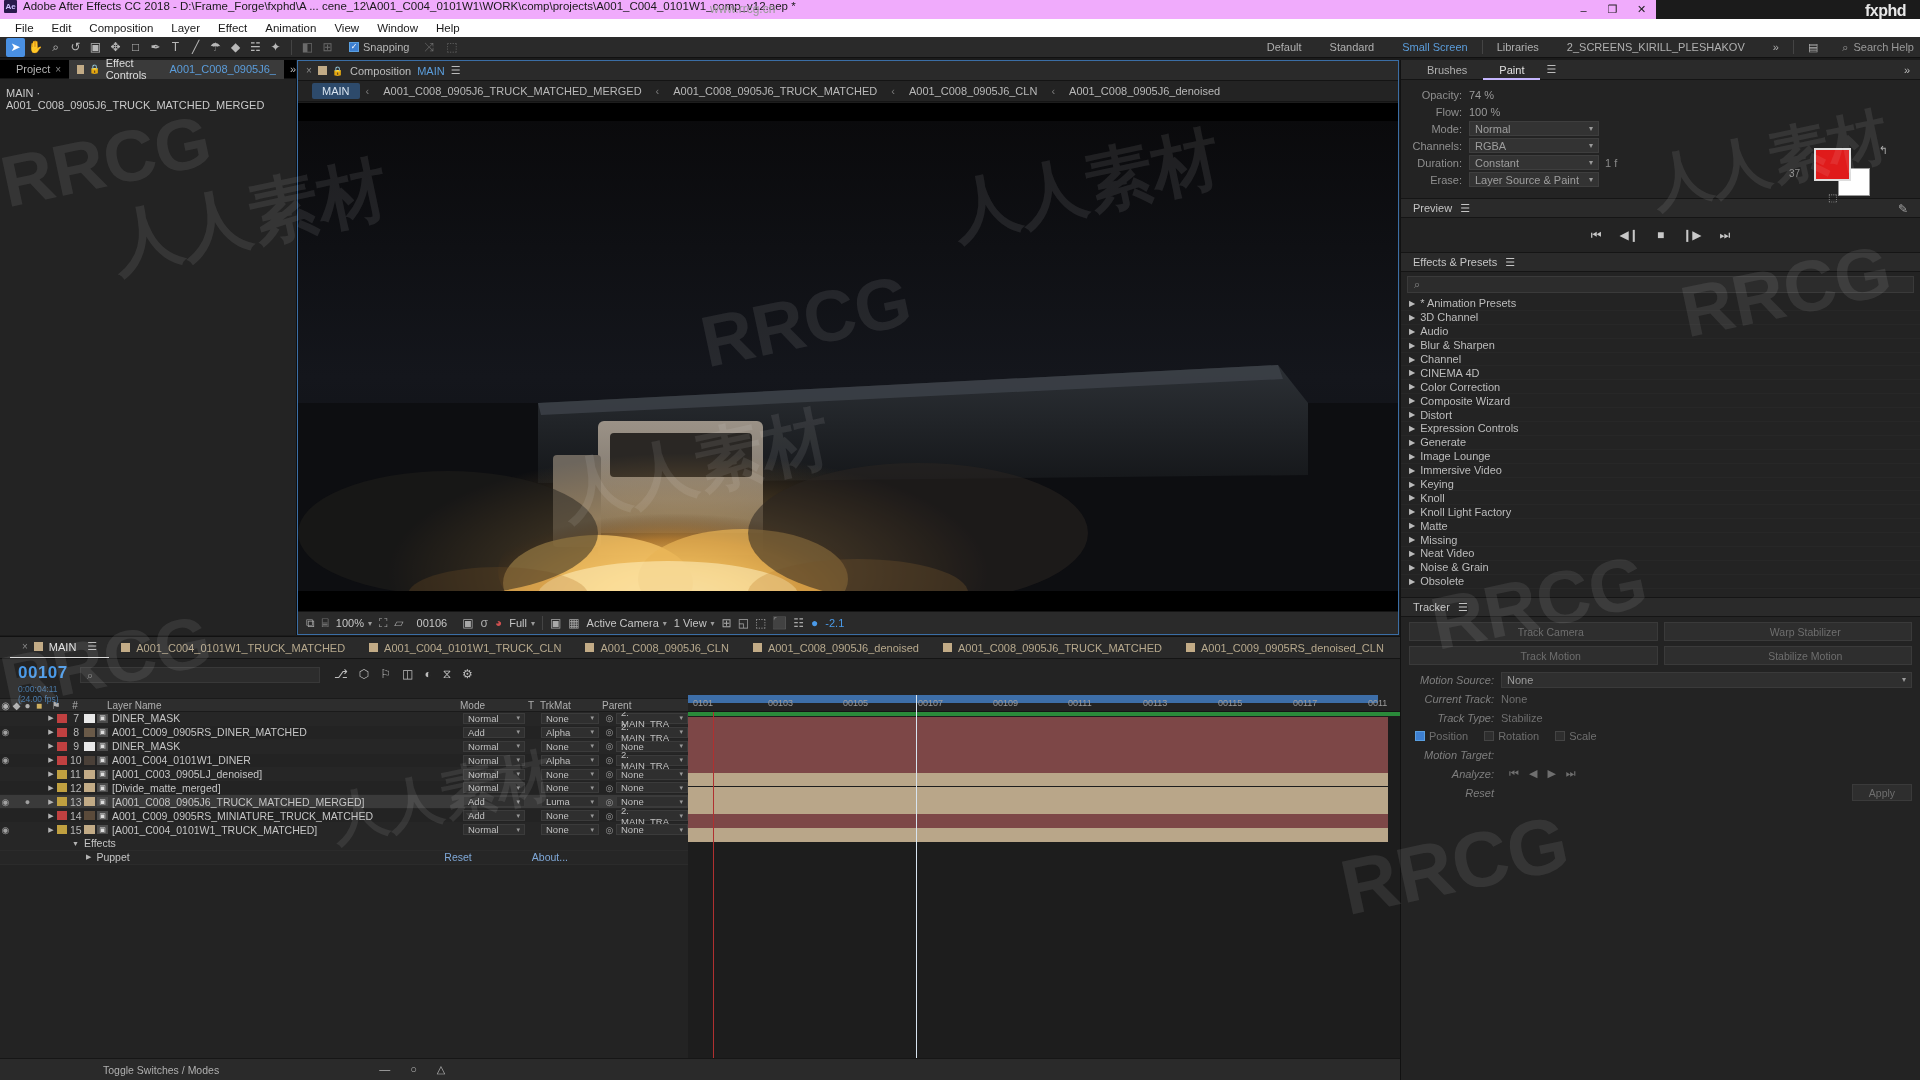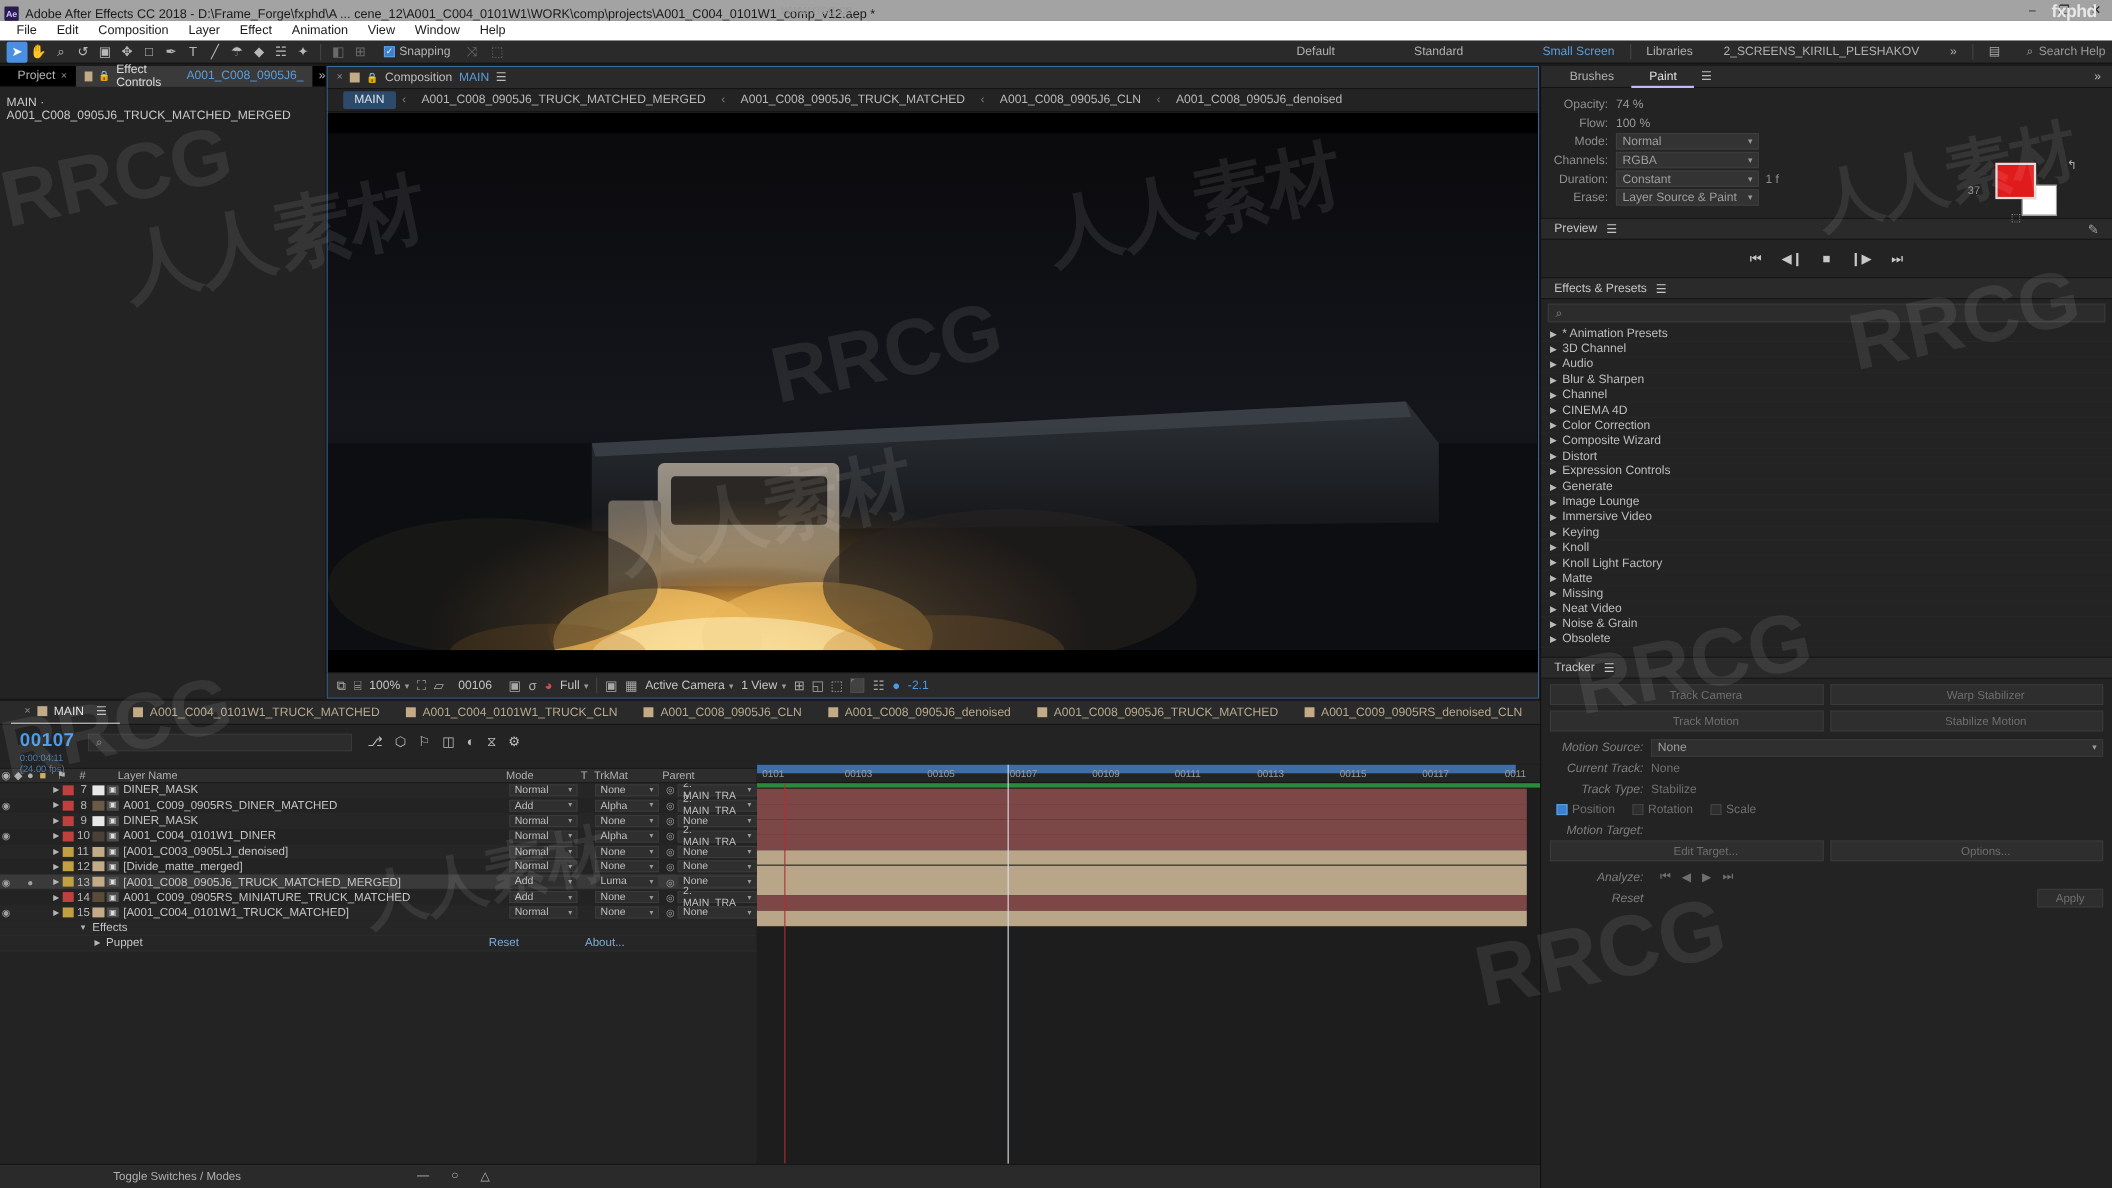--- a/index.html
+++ b/index.html
@@ -7,23 +7,23 @@
   body {
     font-family: "Liberation Sans", sans-serif;
     font-size: 11px;
     color: #c8c8c8;
     -webkit-font-smoothing: antialiased;
   }
   .app { position:relative; width:1920px; height:1080px; background:#1b1b1b; }
 
   
   .titlebar {
-    position:absolute; left:0; top:0; width:1920px; height:19px;
-    background:#a3a3a3; color:#1a1a1a; font-size:11.5px;
-    display:flex; align-items:flex-end; padding-left:4px;
+    position:absolute; left:0; top:0; width:1656px; height:19px;
+    background:#f0abfc; color:#1a1a1a; font-size:11.5px;
+    display:flex; align-items:flex-start; padding-left:4px;
   }
   .ae-logo {
     width:13px; height:13px; background:#2b1a4d; color:#cfc0ff;
     font-size:8px; font-weight:bold; display:flex; align-items:center;
     justify-content:center; margin-right:6px; border-radius:1px;
   }
   .title-text { white-space:nowrap; }
   .win-btns { margin-left:auto; display:flex; height:19px; }
   .win-btn { width:29px; height:19px; display:flex; align-items:center; justify-content:center;
              font-size:11px; color:#222; }
@@ -314,21 +314,21 @@
     <div class="snapbox">
       <span class="chk">✓</span>
       <span>Snapping</span>
     </div>
     <div id="snapextra-container" style="display:flex;align-items:center;gap:4px;margin-left:8px;">
         <div class="tool dim">⤨</div>
         <div class="tool dim">⬚</div>
       </div>
 
     <div class="ws-area">
-      <div id="ws-container" style="display:flex;align-items:center;gap:44px;">
+      <div id="ws-container" style="display:flex;align-items:center;">
           <div class="ws-item">Default</div>
           <div class="ws-item">Standard</div>
           <div class="ws-item sel">Small Screen</div>
         </div>
       <div class="ws-sep"></div>
       <div class="ws-item">Libraries</div>
       <div class="ws-item">2_SCREENS_KIRILL_PLESHAKOV</div>
       <div class="ws-item">»</div>
       <div class="ws-sep"></div>
       <div class="ws-item">▤</div>
@@ -681,24 +681,20 @@
             <span>Rotation</span>
           </span>
           <span style="display: flex; align-items: center; gap: 4px; margin-right: 10px;">
             <span class="tk-chk off"></span>
             <span>Scale</span>
           </span>
         </div>
       <div class="tk-row">
         <span class="tk-lab">Motion Target:</span>
       </div>
-      <div class="tk-btnrow">
-        <div class="tk-btn">Edit Target...</div>
-        <div class="tk-btn">Options...</div>
-      </div>
       <div class="tk-analyze">
         <span class="tk-lab">Analyze:</span>
         <span id="tk-analyze-ctrls" style="display:flex;gap:10px;">
             <span>⏮</span>
             <span>◀</span>
             <span>▶</span>
             <span>⏭</span>
           </span>
       </div>
       <div class="tk-analyze">

